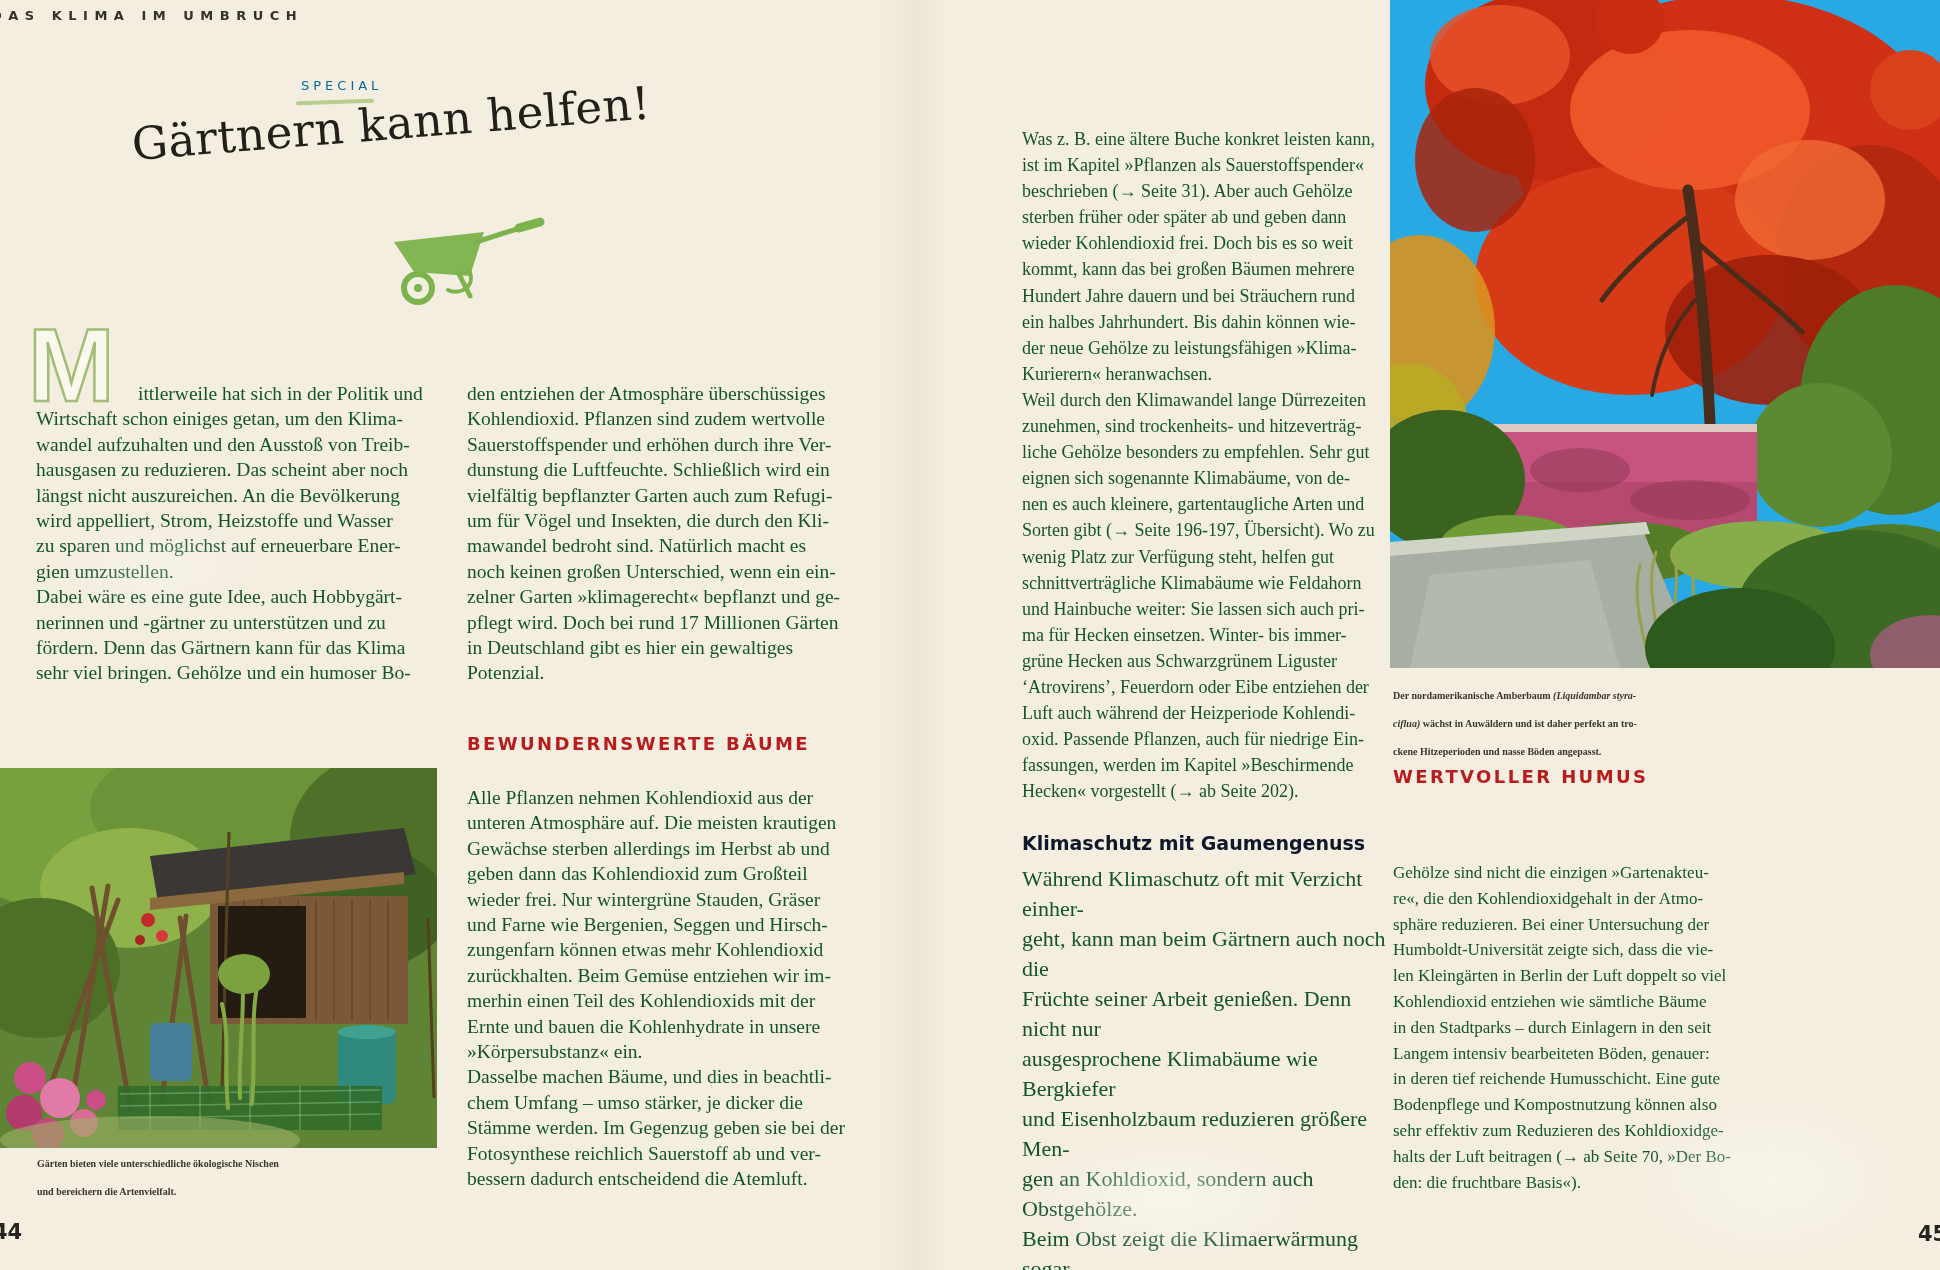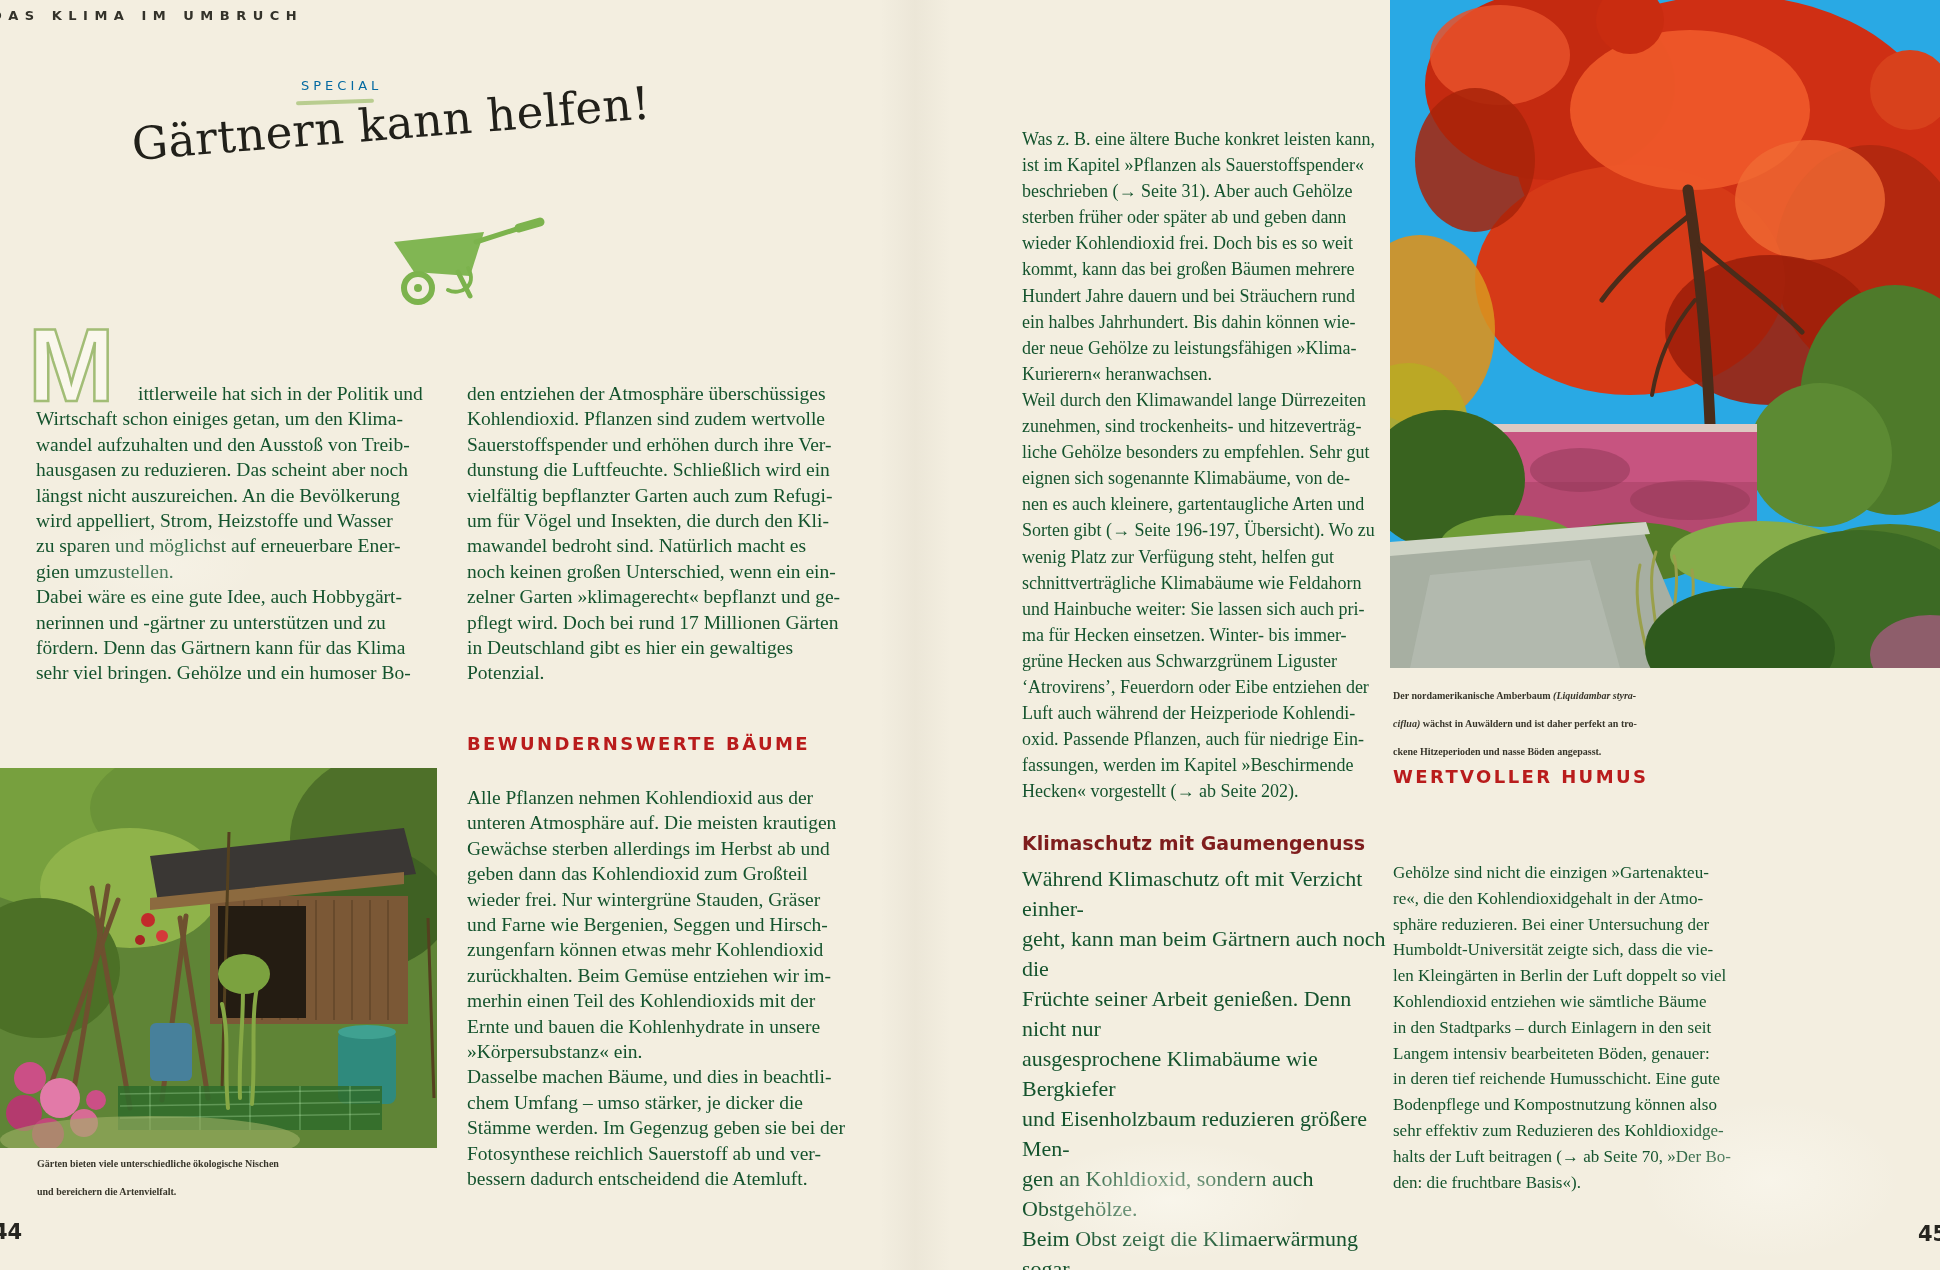--- a/index.html
+++ b/index.html
@@ -35,21 +35,21 @@
     font-family:"Liberation Sans","DejaVu Sans",sans-serif;font-weight:bold;
     font-size:104px;line-height:78px;color:#faf7ec;
     -webkit-text-stroke:2.5px #a2bd76;text-stroke:2.5px #a2bd76;
   }
   .h-caps{
     font-family:"DejaVu Sans","Liberation Sans",sans-serif;font-weight:bold;
     font-size:18px;letter-spacing:2.4px;color:#b91c1c;white-space:nowrap;
   }
   .h-sub{
     font-family:"DejaVu Sans","Liberation Sans",sans-serif;font-weight:bold;
-    font-size:19px;color:#7f1d1d;white-space:nowrap;
+    font-size:19px;color:#0f172a;white-space:nowrap;
   }
   .caption{
     font-weight:bold;font-size:10px;line-height:27.5px;color:#38362b;white-space:pre-line;
   }
   .caption-r{white-space:normal;line-height:28px}
   .caption-r i{font-weight:bold}
   .pagenum{
     font-family:"DejaVu Sans","Liberation Sans",sans-serif;font-weight:bold;
     font-size:21px;color:#262520;white-space:nowrap;
   }

